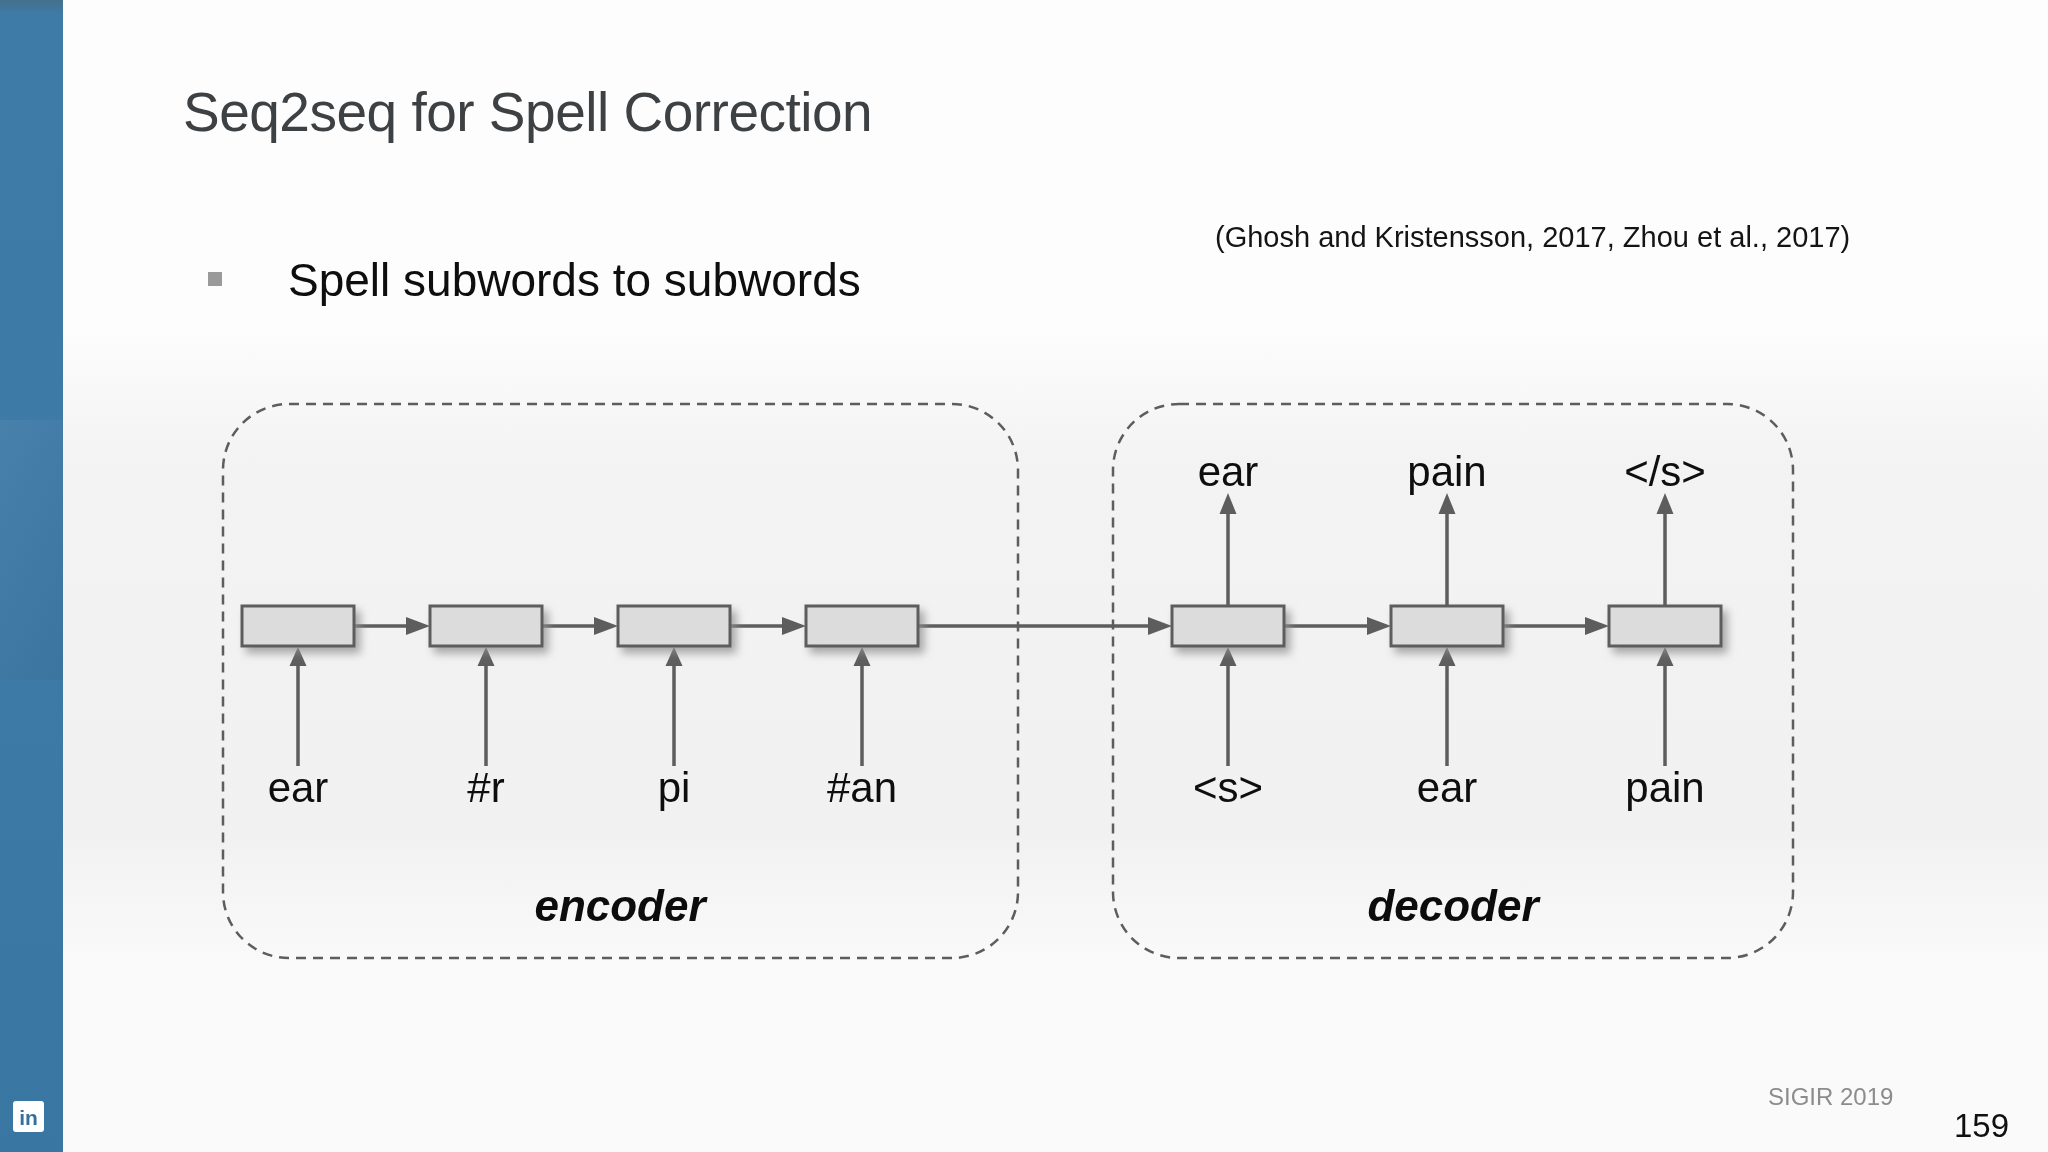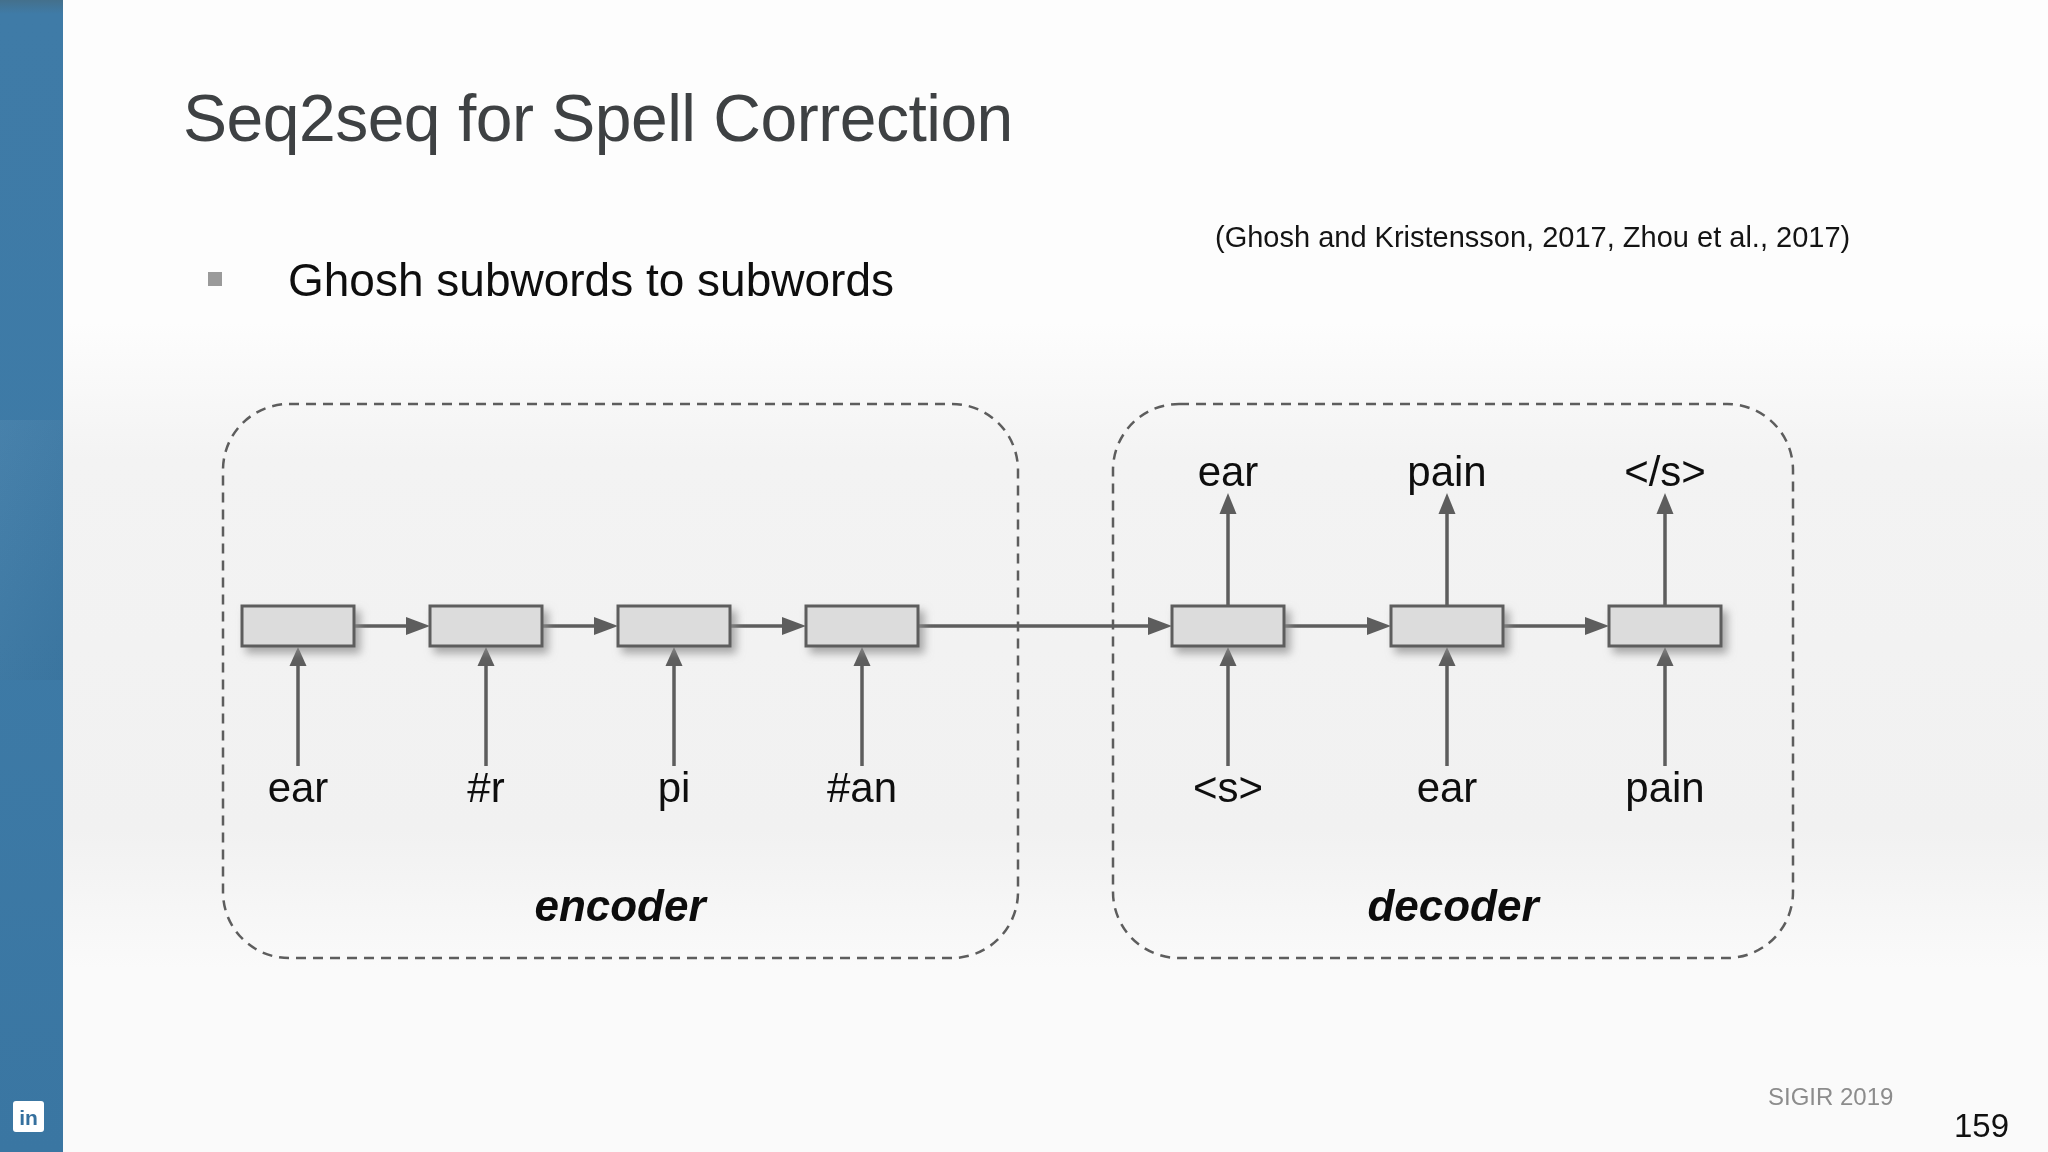--- a/index.html
+++ b/index.html
@@ -30,21 +30,21 @@
     position:absolute; left:13px; top:1101px; width:31px; height:31px;
     background:#ffffff; border-radius:3px;
     display:flex; align-items:center; justify-content:center;
   }
   .linkedin-badge .in {
     color:#35709e; font-size:21px; font-weight:bold; letter-spacing:0;
     line-height:1; transform:translateY(1px);
   }
   .page-title {
     position:absolute; left:183px; top:84px; z-index:2;
-    font-size:66px; line-height:1.05; font-weight:400;
+    font-size:55px; line-height:1.05; font-weight:400;
     color:#3e4143; letter-spacing:-0.5px; white-space:nowrap;
   }
   .citation {
     position:absolute; left:1215px; top:201px; z-index:2;
     font-size:29px; line-height:1.15; color:#141414; white-space:nowrap;margin-top:20px;
   }
   .bullet-marker {
     position:absolute; left:208px; top:272px; width:14px; height:14px; z-index:2;
     background:#9a9a9a;
   }
@@ -79,21 +79,21 @@
   <div class="linkedin-badge">
     <span class="in">in</span>
   </div>
 </div>
 
 <h1 class="page-title">Seq2seq for Spell Correction</h1>
 
 <div class="citation">(Ghosh and Kristensson, 2017, Zhou et al., 2017)</div>
 
 <div class="bullet-marker"></div>
-<div class="bullet-text">Ghosh subwords to subwords</div>
+<div class="bullet-text">Spell subwords to subwords</div>
 
 <svg class="diagram-svg" width="2048" height="1152" viewBox="0 0 2048 1152" xmlns="http://www.w3.org/2000/svg">
   <defs>
     <filter id="boxShadow" x="-40%" y="-40%" width="200%" height="200%">
       <feDropShadow dx="5" dy="6" stdDeviation="4" flood-color="#8f8f8f" flood-opacity="0.75"></feDropShadow>
     </filter>
   </defs>
 
   <rect x="223" y="404" width="795" height="554" rx="66" ry="66" fill="none" stroke="#5d5d5d" stroke-width="2.5" stroke-dasharray="10 7"></rect>
   <rect x="1113" y="404" width="680" height="554" rx="66" ry="66" fill="none" stroke="#5d5d5d" stroke-width="2.5" stroke-dasharray="10 7"></rect>

